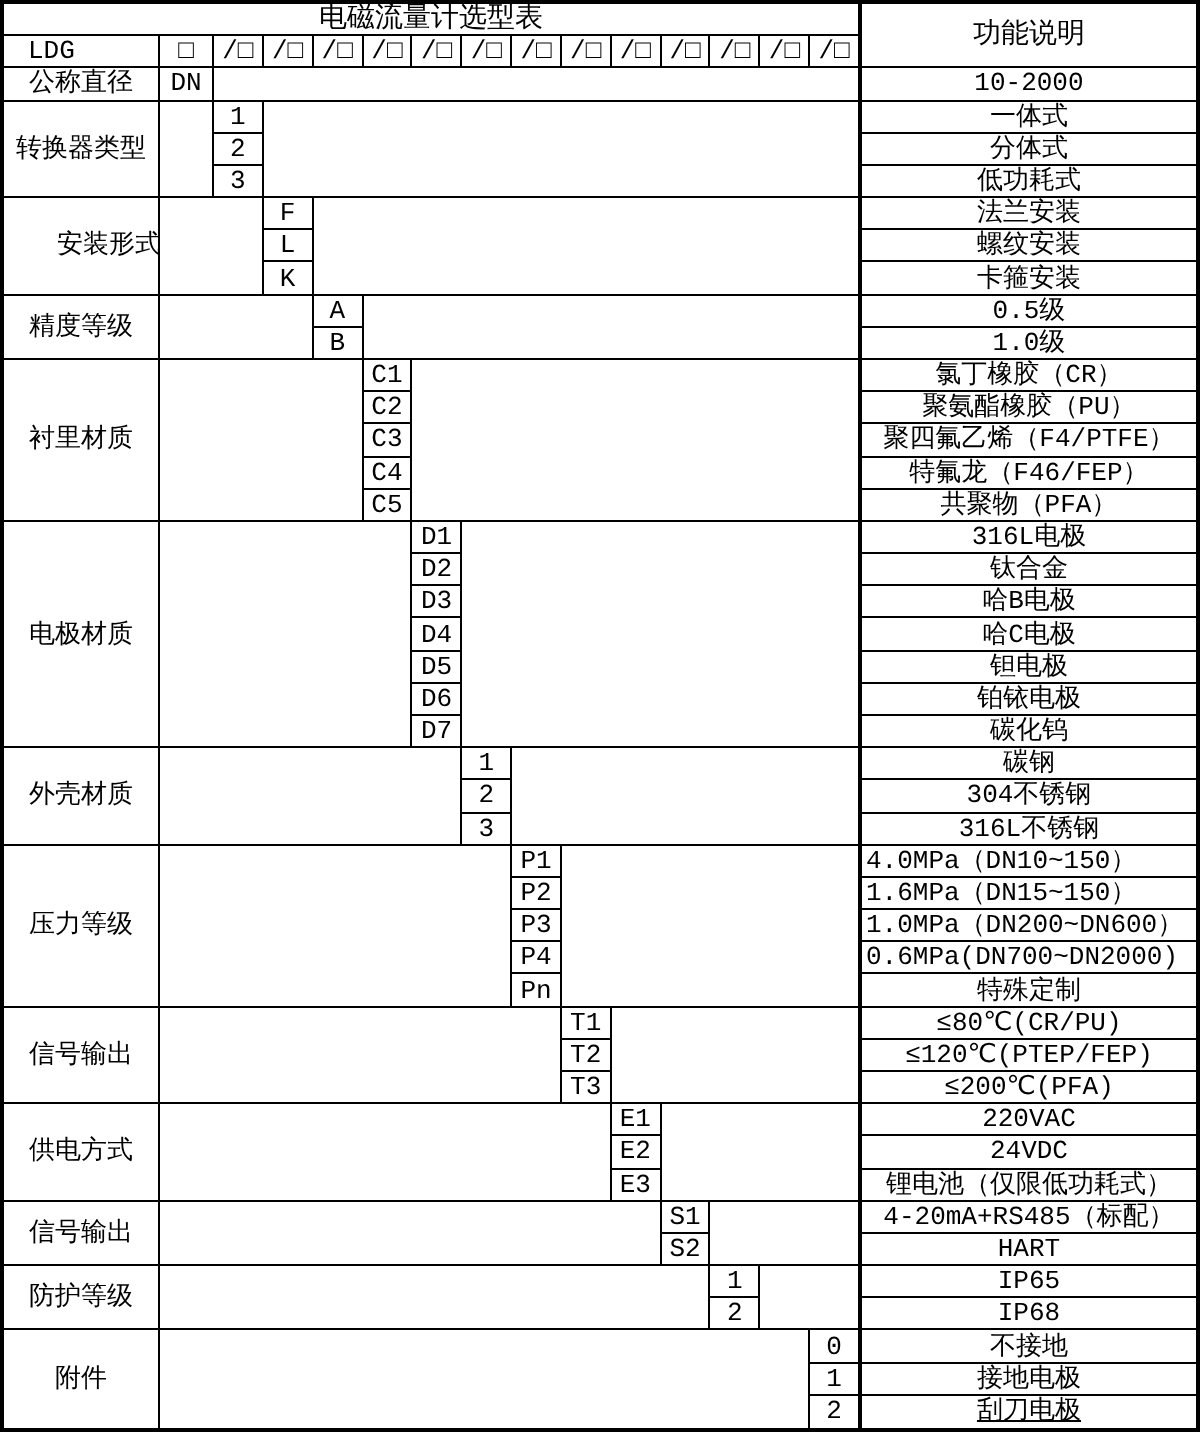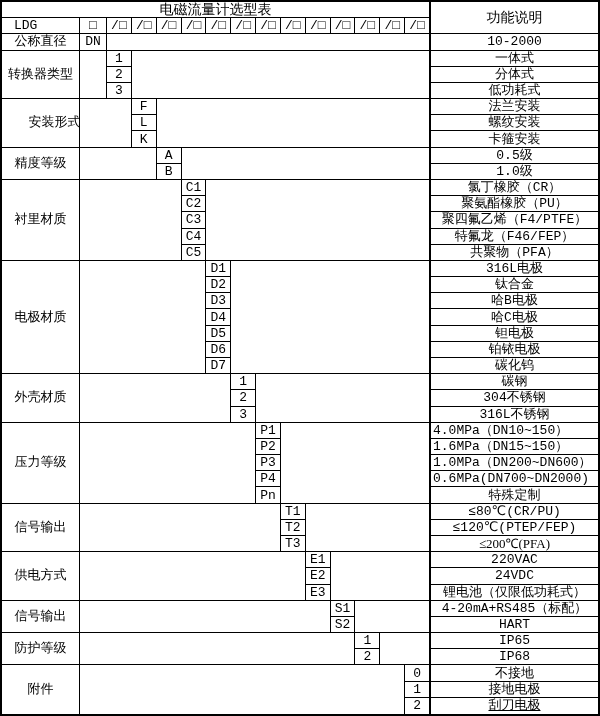--- a/index.html
+++ b/index.html
@@ -141,21 +141,21 @@
     <div class="cell" style="grid-area: 31 / 9 / 32 / 10;">Pn</div>
     <div class="cell desc" style="grid-area: 31 / 16 / 32 / 17;">特殊定制</div>
     <div class="cell" style="grid-area: 27 / 10 / 32 / 16;"></div>
     <div class="cell" style="grid-area: 32 / 1 / 35 / 2;">信号输出</div>
     <div class="cell" style="grid-area: 32 / 2 / 35 / 10;"></div>
     <div class="cell" style="grid-area: 32 / 10 / 33 / 11;">T1</div>
     <div class="cell desc" style="grid-area: 32 / 16 / 33 / 17;">≤80℃(CR/PU)</div>
     <div class="cell" style="grid-area: 33 / 10 / 34 / 11;">T2</div>
     <div class="cell desc" style="grid-area: 33 / 16 / 34 / 17;">≤120℃(PTEP/FEP)</div>
     <div class="cell" style="grid-area: 34 / 10 / 35 / 11;">T3</div>
-    <div class="cell desc" style="grid-area: 34 / 16 / 35 / 17; font-family: Liberation Serif, serif;">≤200℃(PFA)</div>
+    <div class="cell desc" style="grid-area: 34 / 16 / 35 / 17;">≤200℃(PFA)</div>
     <div class="cell" style="grid-area: 32 / 11 / 35 / 16;"></div>
     <div class="cell" style="grid-area: 35 / 1 / 38 / 2;">供电方式</div>
     <div class="cell" style="grid-area: 35 / 2 / 38 / 11;"></div>
     <div class="cell" style="grid-area: 35 / 11 / 36 / 12;">E1</div>
     <div class="cell desc" style="grid-area: 35 / 16 / 36 / 17;">220VAC</div>
     <div class="cell" style="grid-area: 36 / 11 / 37 / 12;">E2</div>
     <div class="cell desc" style="grid-area: 36 / 16 / 37 / 17;">24VDC</div>
     <div class="cell" style="grid-area: 37 / 11 / 38 / 12;">E3</div>
     <div class="cell desc" style="grid-area: 37 / 16 / 38 / 17;">锂电池（仅限低功耗式）</div>
     <div class="cell" style="grid-area: 35 / 12 / 38 / 16;"></div>

